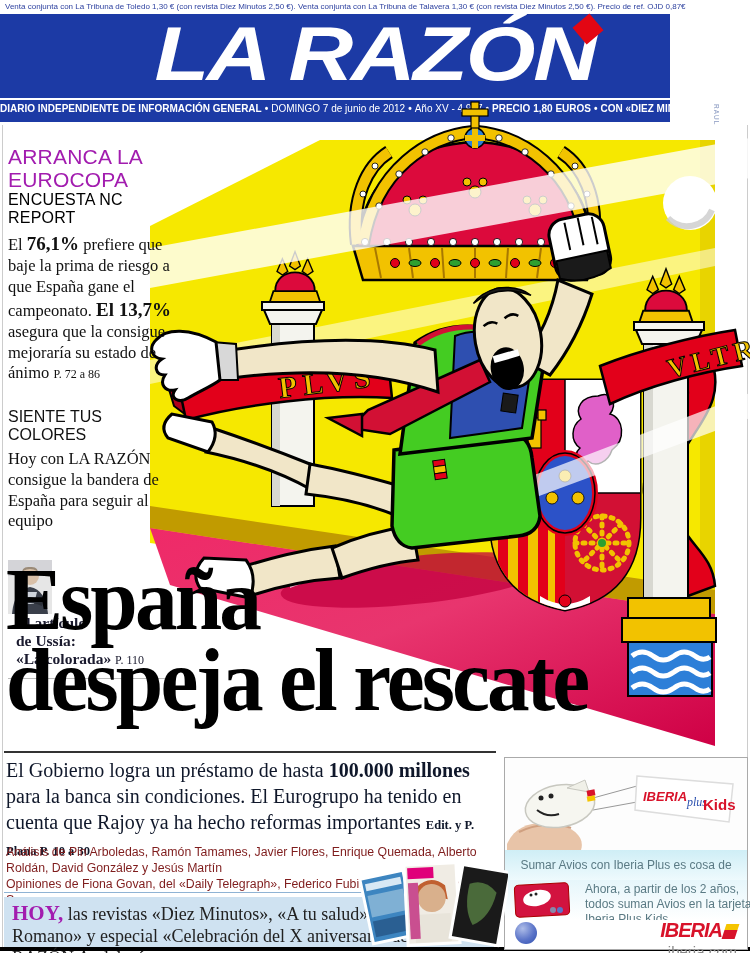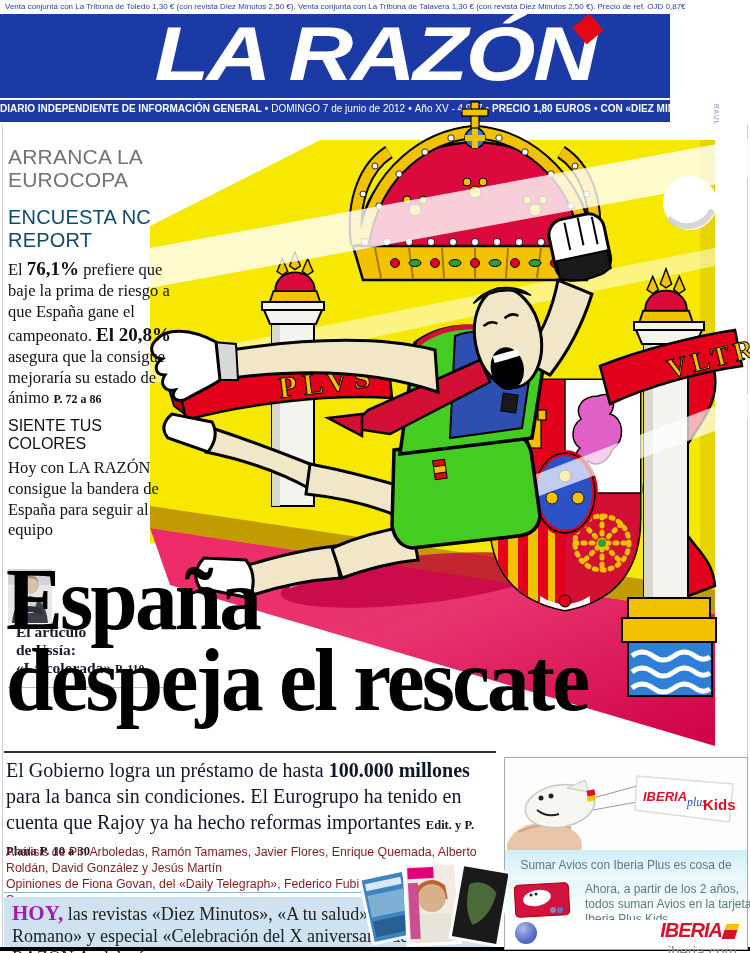--- a/index.html
+++ b/index.html
@@ -24,26 +24,26 @@
   .mast-sub .lite{font-weight:normal;}
   .mast-sub .bdot{color:#fff;padding:0 3px;}
 
   
   .edge-l{left:2px;top:125px;width:1px;height:822px;background:#ccc;}
   .edge-r{left:747px;top:125px;width:1px;height:822px;background:#ccc;}
   .bottom-bar{left:0;top:947px;width:750px;height:4px;background:#000;}
 
   
   .leftcol{left:8px;top:146px;width:174px;z-index:4;}
-  .kicker{font-size:21px;line-height:1.08;color:#737373;letter-spacing:.2px;}
-  .slabel{margin-top:15px;font-size:20px;color:#0c4a6e;letter-spacing:.2px;}
+  .kicker{font-size:21px;line-height:1.08;color:#a21caf;letter-spacing:.2px;}
+  .slabel{font-size:16px;color:#000000;letter-spacing:.2px;}
   .serifp{margin-top:5px;font-family:"Liberation Serif",serif;font-size:16.5px;line-height:1.26;color:#111;}
   .serifp b{font-size:19px;}
-  .pageref{font-size:12px;font-weight:bold;font-family:"Liberation Serif",serif;}
-  .colors-label{margin-top:8px;font-size:16px;color:#111;}
+  .pageref{font-size:12px;font-weight:normal;font-family:"Liberation Serif",serif;}
+  .colors-label{margin-top:24px;font-size:16px;color:#111;}
   .ussia{margin-top:28px;display:flex;align-items:flex-start;border-bottom:1px solid #bbb;padding-bottom:10px;width:162px;flex-direction:column;}
   .ussia-txt{margin-left:8px;font-family:"Liberation Serif",serif;font-weight:bold;font-size:15.5px;
              line-height:1.15;color:#1a1a2e;}
 
   
   .illus{left:150px;top:98px;width:600px;height:660px;z-index:3;}
   .signature{left:720px;top:104px;font-size:6.5px;color:#8898c0;transform:rotate(90deg);
              transform-origin:left top;z-index:3;letter-spacing:1px;}
 
   
@@ -102,21 +102,21 @@
       <span>DIARIO INDEPENDIENTE DE INFORMACIÓN GENERAL</span><span class="bdot">•</span><span class="lite">DOMINGO 7 de junio de 2012</span><span class="bdot">•</span><span class="lite">Año XV - 4.927</span><span class="bdot">•</span><span>PRECIO 1,80 EUROS</span><span class="bdot">•</span><span>CON «DIEZ MINUTOS» 2,50 EUROS</span>
     </div>
   </div>
 
   <div class="abs edge-l"></div>
   <div class="abs edge-r"></div>
 
   <div class="abs leftcol">
     <div class="kicker">ARRANCA LA EUROCOPA</div>
     <div class="slabel">ENCUESTA NC REPORT</div>
-    <div class="serifp"><span>El </span><b>76,1%</b><span> prefiere que baje la prima de riesgo a que España gane el campeonato. </span><b>El 20,8%</b><span> asegura que la consigue mejoraría su estado de ánimo </span><span class="pageref">P. 72 a 86</span></div>
+    <div class="serifp"><span>El </span><b>76,1%</b><span> prefiere que baje la prima de riesgo a que España gane el campeonato. </span><b>El 13,7%</b><span> asegura que la consigue mejoraría su estado de ánimo </span><span class="pageref">P. 72 a 86</span></div>
     <div class="colors-label">SIENTE TUS COLORES</div>
     <div class="serifp">Hoy con LA RAZÓN consigue la bandera de España para seguir al equipo</div>
     <div class="ussia">
       <svg width="44" height="54" viewBox="0 0 44 54">
         <rect x="0" y="0" width="44" height="54" fill="#e6e6e6"></rect>
         <rect x="0" y="0" width="44" height="16" fill="#d4d4d8"></rect>
         <circle cx="22" cy="16" r="9" fill="#d9c0a8"></circle>
         <path d="M22,7 Q31,6 30,15 Q30,9 22,9 Q14,9 14,15 Q13,6 22,7Z" fill="#9a8a78"></path>
         <path d="M4,54 Q6,30 22,27 Q38,30 40,54 Z" fill="#3a3f4a"></path>
         <path d="M15,32 L29,32 L26,44 L18,44 Z" fill="#cfd4dc"></path>

